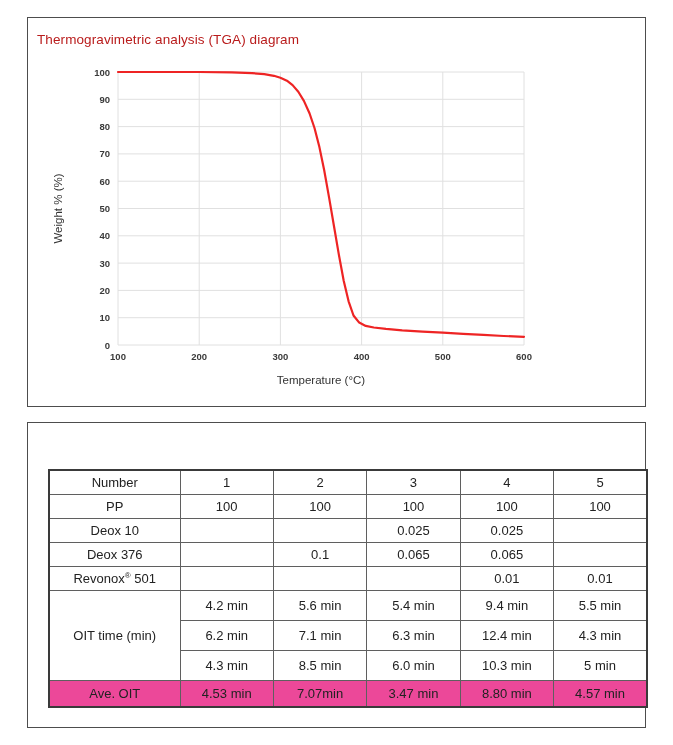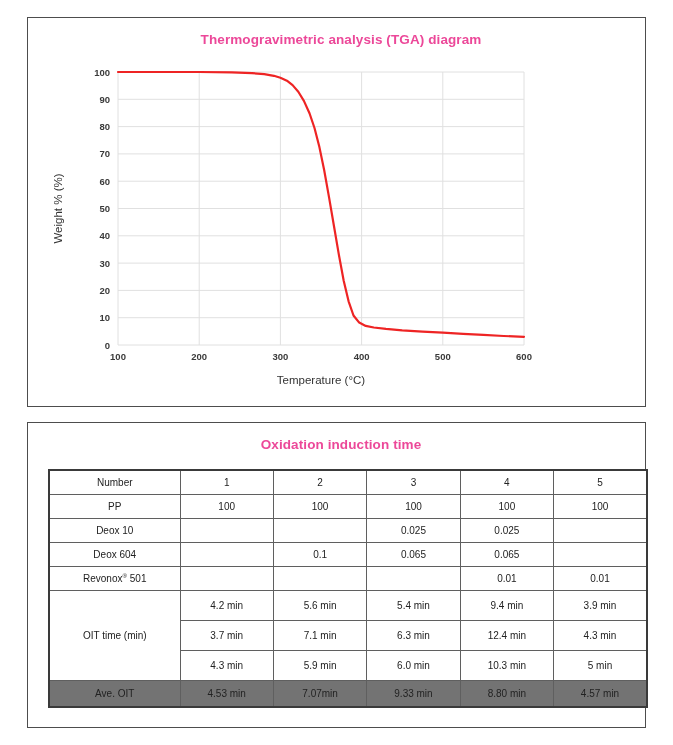--- a/index.html
+++ b/index.html
@@ -23,24 +23,23 @@
     border: 1px solid #4d4d4d;
     box-sizing: border-box;
   }
   .panel-tga { top: 17px; height: 390px; }
   .panel-oit { top: 422px; height: 306px; }
 
   .panel-title {
     margin: 0;
     padding: 14px 0 0 9px;
     font-size: 13.5px;
-    font-weight: bold;
-    color: #ec4899;
+    font-weight: normal;
+    color: #b91c1c;
     letter-spacing: 0.1px;
-    text-align: center;
   }
 
   #tga-chart {
     position: absolute;
     left: 0;
     top: 36px;
     width: 617px;
     height: 348px;
   }
   #tga-chart text {
@@ -56,40 +55,40 @@
     fill: #333333;
   }
 
   .oit-table {
     position: absolute;
     left: 20px;
     top: 46px;
     width: 598px;
     border-collapse: collapse;
     table-layout: fixed;
-    font-size: 10px;
+    font-size: 13px;
     color: #222222;
   }
   .oit-table td {
     border: 1px solid #5f5f5f;
     text-align: center;
     vertical-align: middle;
     padding: 0 2px;
     height: 23px;
     background: #ffffff;
     overflow: hidden;
     white-space: nowrap;
   }
   .oit-table { border: 2px solid #3a3a3a; }
   .oit-table col.c-label { width: 131px; }
   .oit-table col.c-num { width: 93.4px; }
   .oit-table tr.oit-row td { height: 29px; }
   .oit-table tr.ave-row td {
     height: 25px;
-    background: #737373;
+    background: #ec4899;
     margin-top: 16px;
   }
   sup { font-size: 0.62em; }
 </style>
 </head>
 <body>
 
 <div class="page">
 
   <section class="panel panel-tga">
@@ -129,21 +128,20 @@
         <text x="333.6" y="306" text-anchor="middle" class="tick-label">400</text>
         <text x="414.8" y="306" text-anchor="middle" class="tick-label">500</text>
         <text x="496" y="306" text-anchor="middle" class="tick-label">600</text>
         <path d="M90.0 18.0 L130.6 18.0 L171.2 18.0 L203.7 18.3 L224.0 19.1 L236.2 20.2 L245.9 21.8 L252.4 23.7 L258.9 26.7 L264.6 31.1 L270.3 37.7 L275.9 46.9 L281.6 59.5 L286.5 74.0 L291.4 93.1 L296.2 116.3 L301.1 143.6 L306.0 172.2 L310.9 200.9 L315.7 226.8 L320.6 247.3 L325.5 261.5 L331.2 268.6 L337.7 271.9 L345.8 273.5 L358.0 274.9 L374.2 276.3 L394.5 277.6 L414.8 278.7 L435.1 279.8 L455.4 280.9 L475.7 282.0 L496.0 282.8" fill="none" stroke="#ee2424" stroke-width="2.2" stroke-linejoin="round" stroke-linecap="round"></path>
         <text x="293" y="330" text-anchor="middle" class="axis-title">Temperature (°C)</text>
         <text x="34" y="154.5" text-anchor="middle" transform="rotate(-90 34 154.5)" class="axis-title">Weight % (%)</text>
       </svg>
   </section>
 
   <section class="panel panel-oit">
-    <h2 class="panel-title">Oxidation induction time</h2>
 
     <table class="oit-table">
       <colgroup>
         <col class="c-label">
           <col class="c-num">
           <col class="c-num">
           <col class="c-num">
           <col class="c-num">
           <col class="c-num">
       </colgroup>
@@ -166,61 +164,61 @@
         </tr>
         <tr>
           <td>Deox 10</td>
           <td></td>
           <td></td>
           <td>0.025</td>
           <td>0.025</td>
           <td></td>
         </tr>
         <tr>
-          <td>Deox 604</td>
+          <td>Deox 376</td>
           <td></td>
           <td>0.1</td>
           <td>0.065</td>
           <td>0.065</td>
           <td></td>
         </tr>
         <tr>
           <td>Revonox<sup>®</sup> 501</td>
           <td></td>
           <td></td>
           <td></td>
           <td>0.01</td>
           <td>0.01</td>
         </tr>
         <tr class="oit-row">
           <td rowspan="3">OIT time (min)</td>
           <td>4.2 min</td>
           <td>5.6 min</td>
           <td>5.4 min</td>
           <td>9.4 min</td>
-          <td>3.9 min</td>
+          <td>5.5 min</td>
         </tr>
         <tr class="oit-row">
-          <td>3.7 min</td>
+          <td>6.2 min</td>
           <td>7.1 min</td>
           <td>6.3 min</td>
           <td>12.4 min</td>
           <td>4.3 min</td>
         </tr>
         <tr class="oit-row">
           <td>4.3 min</td>
-          <td>5.9 min</td>
+          <td>8.5 min</td>
           <td>6.0 min</td>
           <td>10.3 min</td>
           <td>5 min</td>
         </tr>
         <tr class="ave-row">
           <td>Ave. OIT</td>
           <td>4.53 min</td>
           <td>7.07min</td>
-          <td>9.33 min</td>
+          <td>3.47 min</td>
           <td>8.80 min</td>
           <td>4.57 min</td>
         </tr>
       </tbody>
     </table>
   </section>
 </div>
 
 </body></html>

